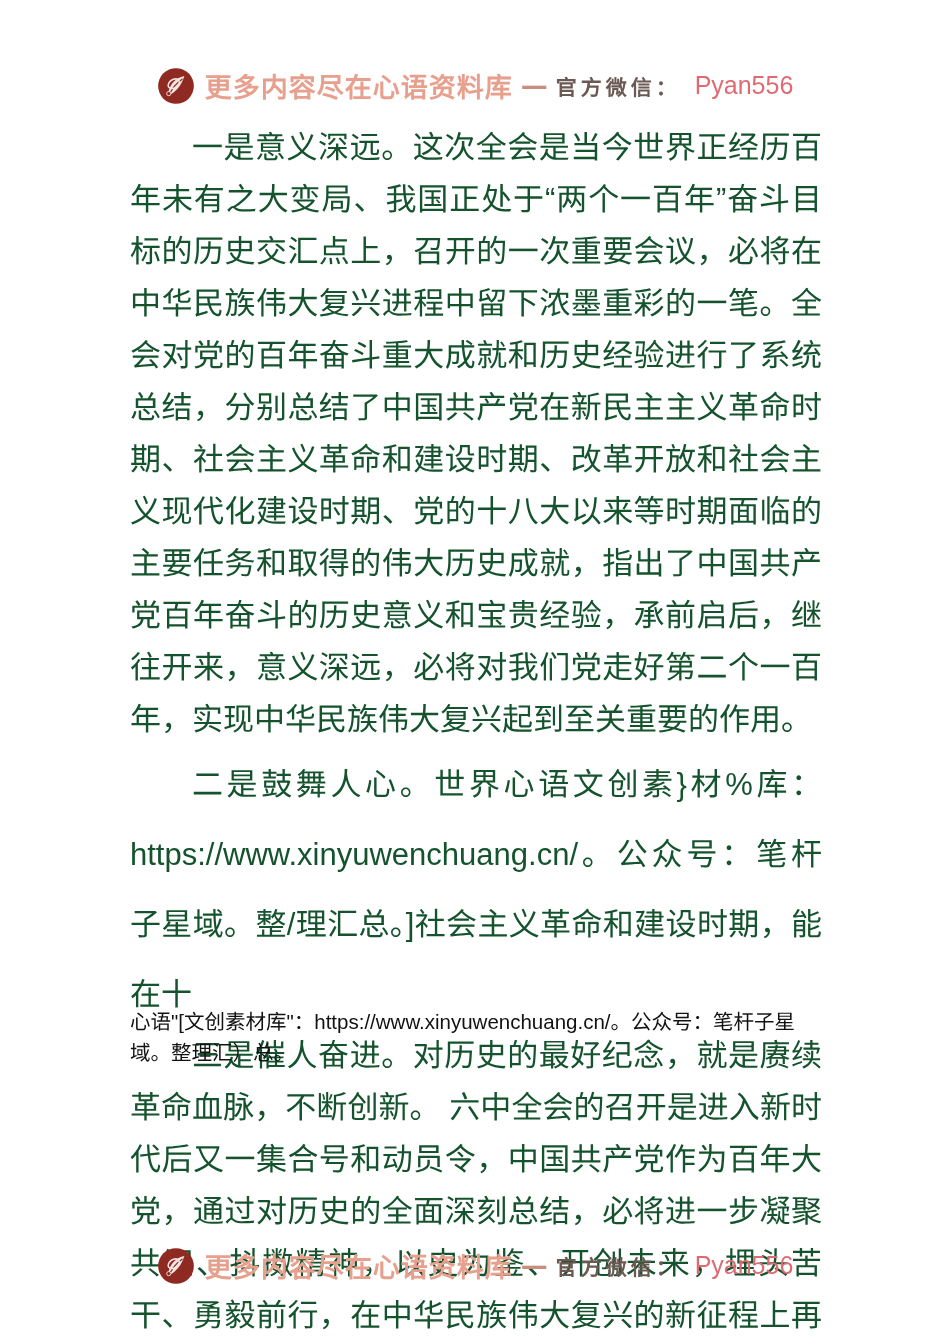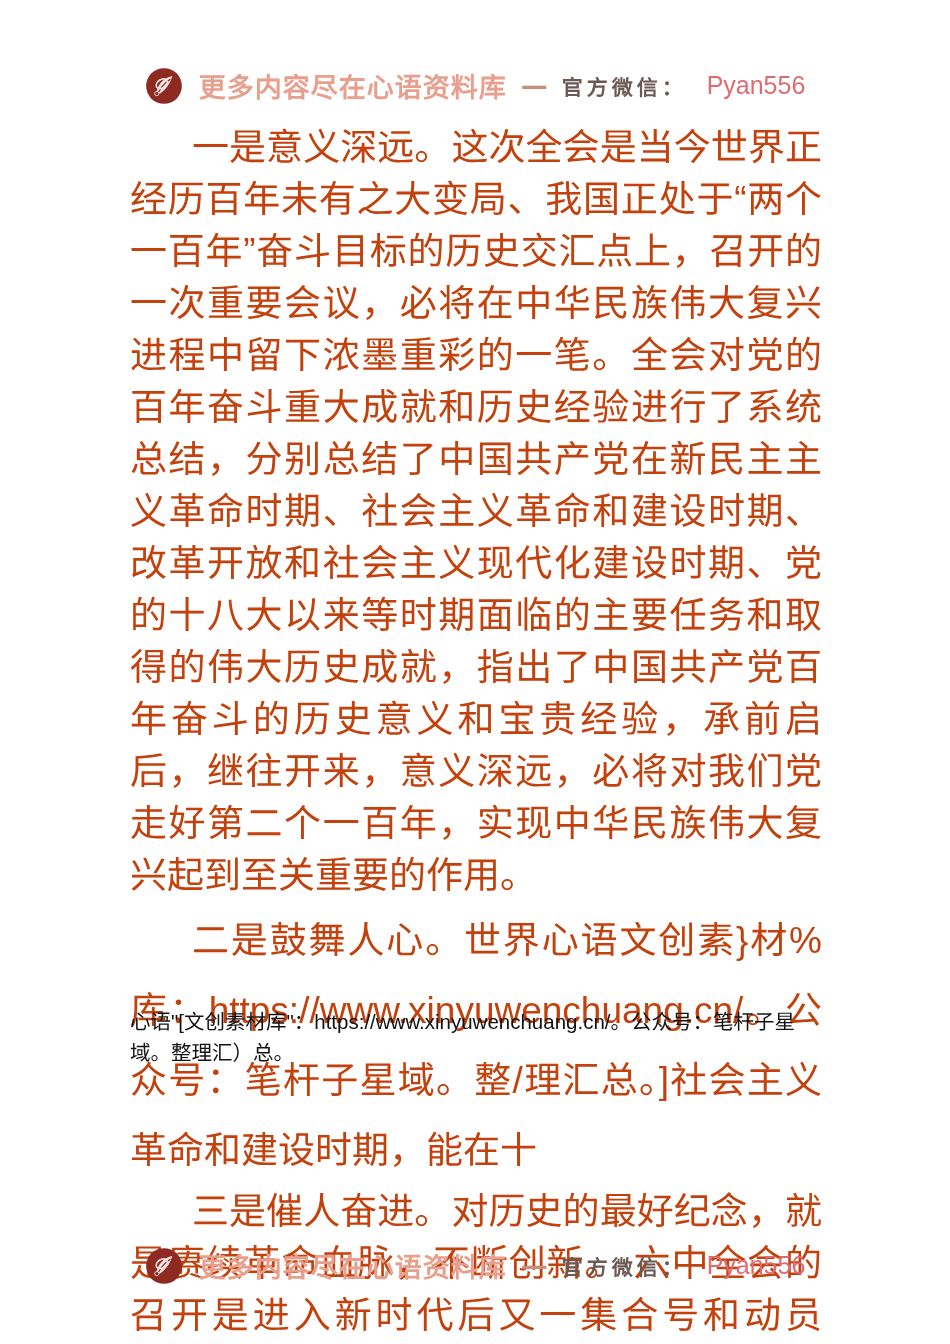--- a/index.html
+++ b/index.html
@@ -24,21 +24,21 @@
   }
 
   
   .watermark {
     position: absolute;
     left: 0;
     width: 950px;
     display: flex;
     align-items: center;
     justify-content: center;
-    gap: 16px;
+    gap: 10px;
     white-space: nowrap;
     user-select: none;
   }
   .watermark-top    { top: 66px; }
   .watermark-bottom { top: 1246px; }
 
   .wm-logo {
     width: 38px;
     height: 38px;
     flex: 0 0 38px;
@@ -76,22 +76,22 @@
   
   .content {
     position: absolute;
     left: 130px;
     top: 122px;
     width: 692px;
   }
 
   .para {
     margin: 0;
-    color: #c2410c;
-    font-size: 37px;
+    color: #14532d;
+    font-size: 31px;
     line-height: 52px;
     text-align: justify;
     text-justify: inter-ideograph;
     letter-spacing: 0px;
     font-weight: 400;
   }
   .para.indent   { text-indent: 62px; }
   .para.loose    { line-height: 70px; margin-top: 4px; }
   .para.tight-follow { margin-top: 0; }
 

